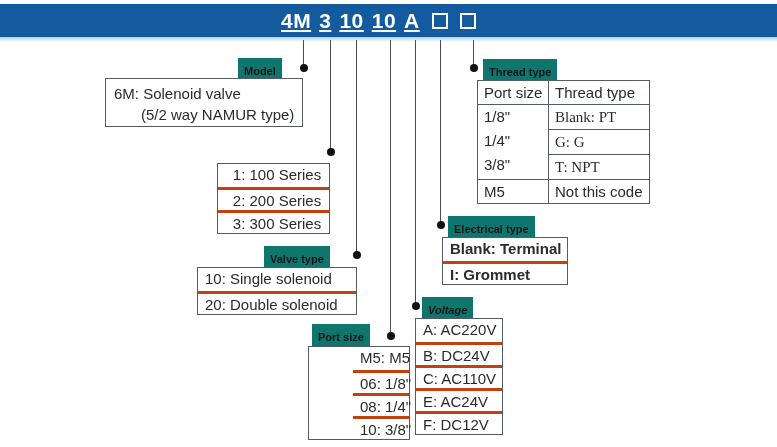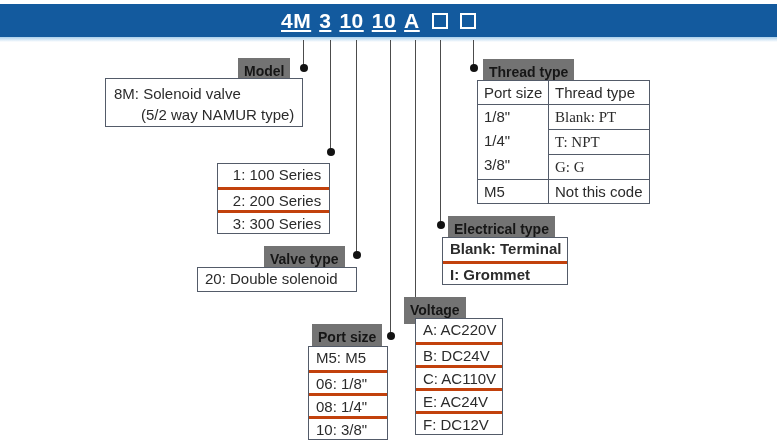--- a/index.html
+++ b/index.html
@@ -29,22 +29,22 @@
   .sq {
     width: 16px; height: 16px; border: 2px solid #ffffff; margin-left: 4px;
     background: transparent;
   }
   
   .vline { position: absolute; width: 1px; background: #4c4c4c; }
   .dot { position: absolute; width: 8px; height: 8px; border-radius: 50%; background: #121212; }
   
   .lbl {
     position: absolute;
-    background: #737373; color: #161616;
-    font-weight: bold; font-size: 14px; line-height: 19px;
+    background: #0f766e; color: #161616;
+    font-weight: bold; font-size: 11px; line-height: 19px;
     padding: 4px 6px; white-space: nowrap;
   }
   
   .box {
     position: absolute; background: #ffffff;
     border: 1px solid #535b69; color: #2b2b2b; font-size: 15px;
   }
   .box .row {
     height: 23px; line-height: 22px; padding-left: 7px; white-space: nowrap;
   }
@@ -95,45 +95,46 @@
   <div class="dot" style="left:300px; top:64px;"></div>
   <div class="dot" style="left:327px; top:148px;"></div>
   <div class="dot" style="left:353px; top:251px;"></div>
   <div class="dot" style="left:387px; top:332px;"></div>
   <div class="dot" style="left:412px; top:302px;"></div>
   <div class="dot" style="left:437px; top:221px;"></div>
   <div class="dot" style="left:470px; top:64px;"></div>
 
   <div class="lbl" style="left:238px; top:58px;">Model</div>
   <div class="box model-box" style="left:105px; top:78px; width:198px; height:49px;">
-    <div>8M: Solenoid valve</div>
+    <div>6M: Solenoid valve</div>
     <div class="indent">(5/2 way NAMUR type)</div>
   </div>
 
   <div class="lbl" style="left:272px; top:143px;margin-top:20px;">Code</div>
   <div class="box" style="left:217px; top:163px; width:113px;text-align:center;">
     <div class="row">1: 100 Series</div>
     <div class="row">2: 200 Series</div>
     <div class="row">3: 300 Series</div>
   </div>
 
   <div class="lbl" style="left:264px; top:246px;">Valve type</div>
   <div class="box" style="left:197px; top:267px; width:160px;">
+    <div class="row">10: Single solenoid</div>
     <div class="row">20: Double solenoid</div>
   </div>
 
   <div class="lbl" style="left:312px; top:324px;">Port size</div>
-  <div class="box" style="left:308px; top:346px; width:80px;">
+  <div class="box" style="left:308px; top:346px; width:102px;padding-left:44px;">
     <div class="row">M5: M5</div>
     <div class="row">06: 1/8"</div>
     <div class="row">08: 1/4"</div>
     <div class="row">10: 3/8"</div>
   </div>
 
-  <div class="lbl" style="left:404px; top:297px;">Voltage</div>
+  <div class="lbl" style="left:422px; top:297px;font-style:italic;">Voltage</div>
   <div class="box" style="left:415px; top:318px; width:88px;">
     <div class="row">A: AC220V</div>
     <div class="row">B: DC24V</div>
     <div class="row">C: AC110V</div>
     <div class="row">E: AC24V</div>
     <div class="row">F: DC12V</div>
   </div>
 
   <div class="lbl" style="left:448px; top:216px;">Electrical type</div>
   <div class="box" style="left:442px; top:237px; width:126px;font-weight:bold;">
@@ -148,22 +149,22 @@
       <div class="c2">Thread type</div>
     </div>
     <div class="grow">
       <div class="c1">
         <div>1/8"</div>
         <div>1/4"</div>
         <div>3/8"</div>
       </div>
       <div class="c2">
         <div>Blank: PT</div>
+        <div>G: G</div>
         <div>T: NPT</div>
-        <div>G: G</div>
       </div>
     </div>
     <div class="frow">
       <div class="c1">M5</div>
       <div class="c2">Not this code</div>
     </div>
   </div>
 
 </div>
 

